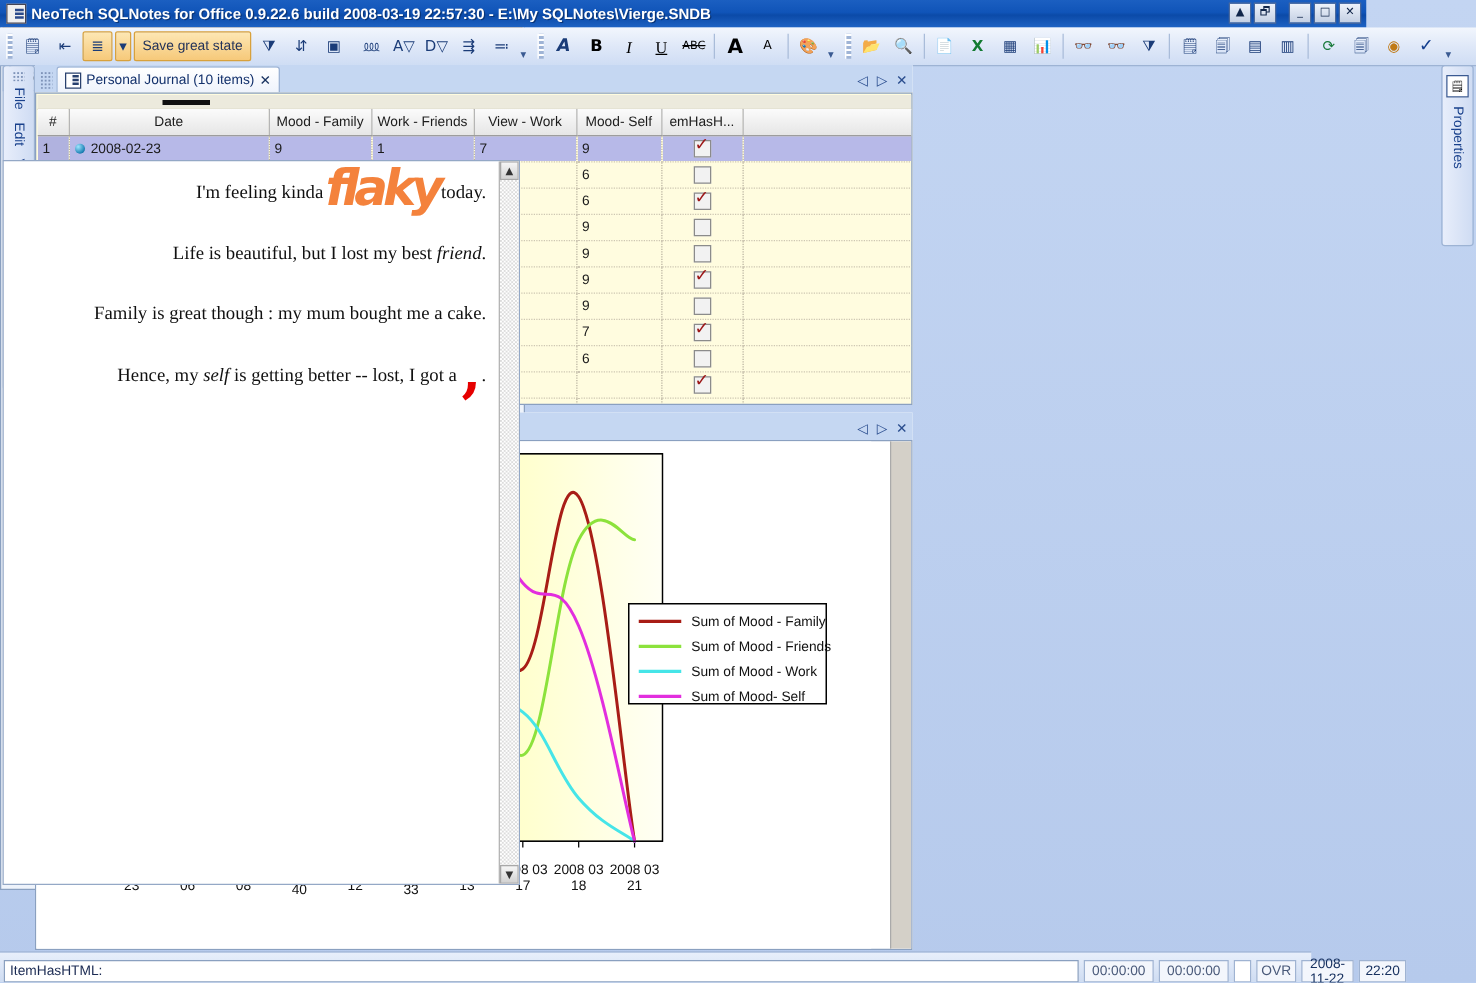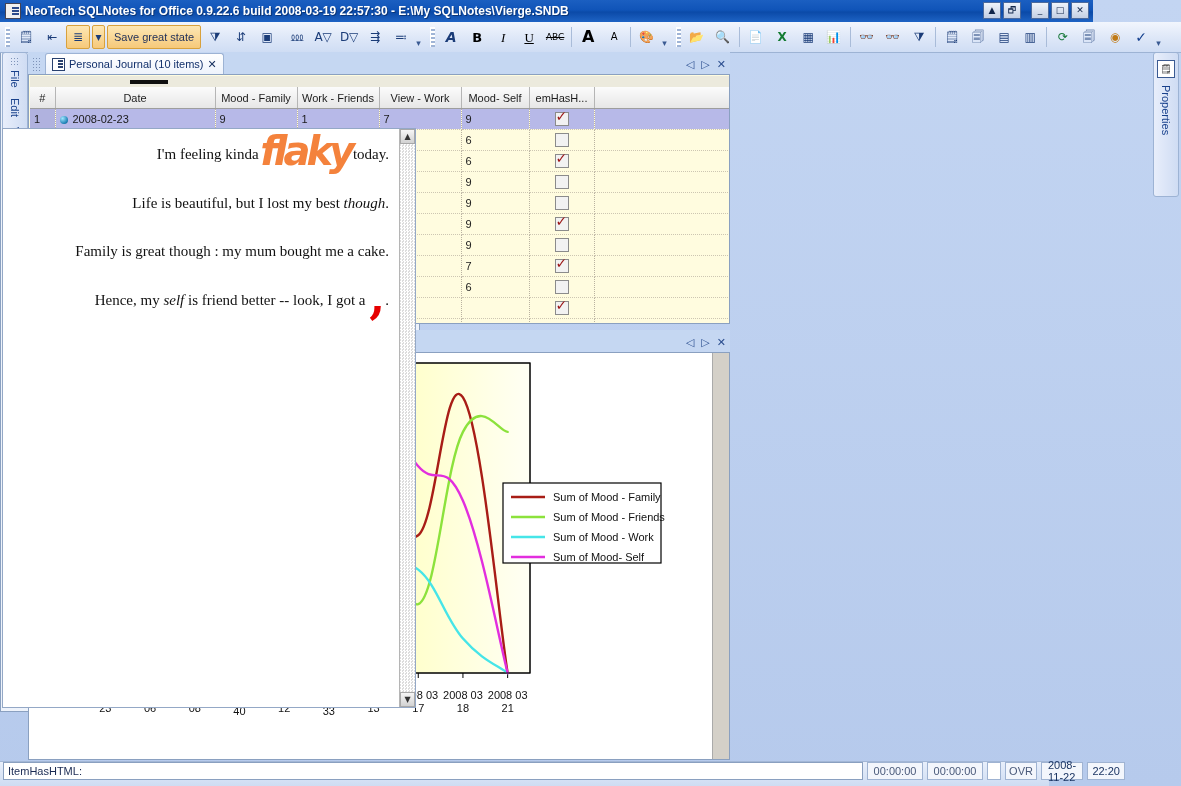--- a/index.html
+++ b/index.html
@@ -143,21 +143,21 @@
     background:#e8e8e8;border-left:1px solid #b5b5b5;}
   .sb-arrow{width:15px;height:15px;background:linear-gradient(180deg,#f6f6f6,#d2d2d2);
     border:1px solid #a8a8a8;box-sizing:border-box;display:flex;align-items:center;
     justify-content:center;font-size:8px;color:#333;font-family:"DejaVu Sans",sans-serif;}
   .sb-track{position:absolute;top:15px;bottom:15px;left:0;width:15px;
     background:repeating-conic-gradient(#fff 0% 25%,#dcdcdc 0% 50%) 0 0/3px 3px;}
 
   
   .statusbar{position:absolute;left:0;bottom:0;width:1049px;height:24px;
     background:linear-gradient(180deg,#e8effb,#cedcf2);border-top:1px solid #a3b7d6;
-    display:flex;align-items:flex-start;}
+    display:flex;align-items:flex-end;}
   .sb-main{flex:0 0 860px;height:18px;margin-left:3px;background:#fff;
     border:1px solid #8aa0c0;display:flex;align-items:center;padding-left:4px;
     color:#1a2a52;font-size:11px;box-sizing:border-box;}
   .sb-cell{height:18px;margin-left:4px;background:#f3f6fc;border:1px solid #9fb3d2;
     display:flex;align-items:center;justify-content:center;padding:0 6px;
     color:#4a5a7a;font-size:11px;box-sizing:border-box;}
   .sb-grip{margin-left:auto;margin-right:3px;width:14px;height:14px;
     background:radial-gradient(circle,#8ea2c2 0.8px,transparent 0.9px) 0 0/4px 4px;}
 </style>
 </head>
@@ -600,25 +600,25 @@
       <div class="ebtn" style="font-size:8px">▾</div>
       <div class="tmore">▾</div>
     </div>
 
     <div class="editor">
       <div class="doc">
         <p>
           <span>I'm feeling kinda </span><span class="flaky">flaky</span><span> today.</span>
         </p>
         <p>
-          <span>Life is beautiful, but I lost my best </span><em>though</em><span>.</span>
+          <span>Life is beautiful, but I lost my best </span><em>friend</em><span>.</span>
         </p>
         <p>Family is great though : my mum bought me a cake.</p>
         <p>
-          <span>Hence, my </span><em>self</em><span> is friend better -- look, I got a </span><span class="bigcomma">,</span><span>.</span>
+          <span>Hence, my </span><em>self</em><span> is getting better -- lost, I got a </span><span class="bigcomma">,</span><span>.</span>
         </p>
       </div>
       <div class="ed-scroll-v">
         <div class="sb-arrow">▲</div>
         <div class="sb-track"></div>
         <div class="sb-arrow" style="position:absolute;bottom:0;left:0">▼</div>
       </div>
     </div>
   </div>
 

